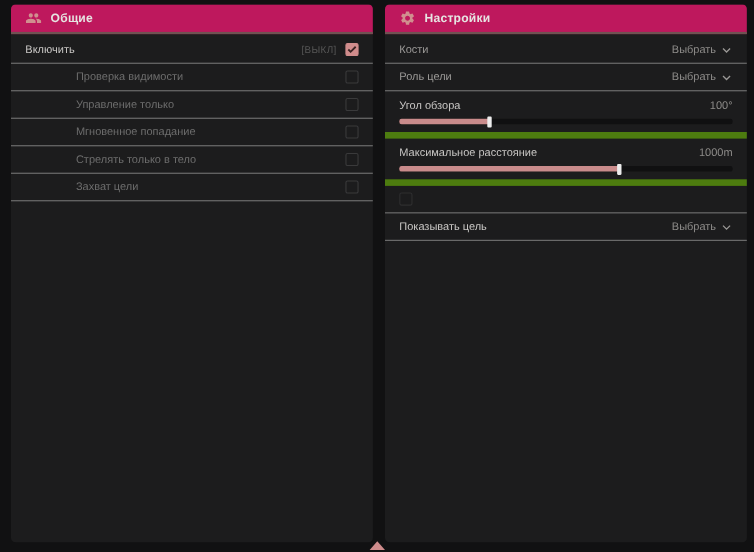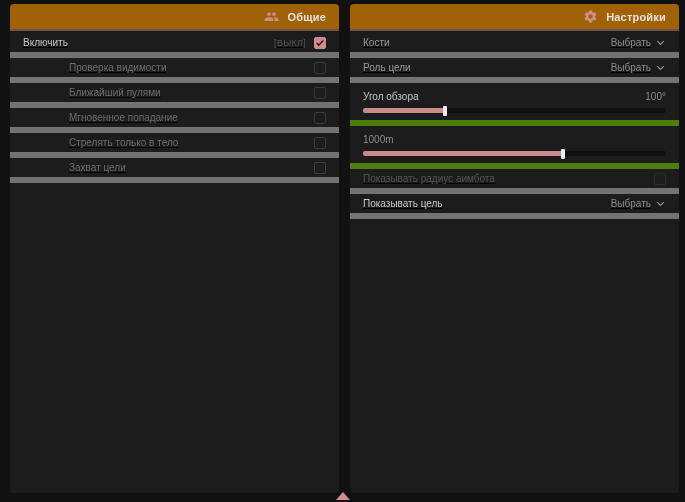--- a/index.html
+++ b/index.html
@@ -20,41 +20,39 @@
     overflow: hidden;
   }
   .panel.left  { left: 10px; }
   .panel.right { left: 350px; }
   .panel-header {
     height: 27px;
     display: flex;
     align-items: center;
     gap: 8px;
     padding: 0 13px;
-    background: #a16207;
+    background: #be185d;
     border-bottom: 2px solid #6f5252;
-    justify-content: flex-end;
   }
   .panel-header .hicon { width: 15px; height: 15px; display: inline-flex; }
   .panel-title {
     color: #e6e4e2;
     font-size: 11px;
     font-weight: bold;
     letter-spacing: .2px;
   }
   .rows { padding: 2px 0 0 0; }
   .row {
     min-height: 25px;
     display: flex;
     align-items: center;
     justify-content: space-between;
     padding: 0 13px;
-    border-bottom: 6px solid #737373;
+    border-bottom: 1px solid #737373;
     cursor: default;
-    text-decoration: underline;
   }
   .row-label { font-size: 10px; color: #c9c7c5; }
   .row-label.dim { color: #6d6d6d; padding-left: 46px; }
   .row-label.mid { color: #9b9997; }
   .row-label.disabled { color: #555454; }
   .row-right { display: flex; align-items: center; gap: 8px; justify-content: center; }
   .hotkey { font-size: 9px; color: #565656; letter-spacing: .3px; }
   .checkbox {
     width: 12px; height: 12px;
     border: 1px solid #3a3a3b;
@@ -140,21 +138,21 @@
     </div>
 
     <div class="row">
       <span class="row-label dim">Проверка видимости</span>
       <span class="checkbox">
         
       </span>
     </div>
 
     <div class="row">
-      <span class="row-label dim">Ближайший пулями</span>
+      <span class="row-label dim">Управление только</span>
       <span class="checkbox">
         
       </span>
     </div>
 
     <div class="row">
       <span class="row-label dim">Мгновенное попадание</span>
       <span class="checkbox">
         
       </span>
@@ -220,31 +218,31 @@
       </div>
       <div class="slider-track">
         <div class="slider-fill" style="width: 27%;">
           <div class="slider-thumb"></div>
         </div>
       </div>
     </div>
 
     <div class="slider-block">
       <div class="slider-head">
+        <span class="row-label">Максимальное расстояние</span>
         <span class="value">1000m</span>
       </div>
       <div class="slider-track">
         <div class="slider-fill" style="width: 66%;">
           <div class="slider-thumb"></div>
         </div>
       </div>
     </div>
 
     <div class="row">
-      <span class="row-label disabled">Показывать радиус аимбота</span>
       <span class="checkbox dimmed">
         
       </span>
     </div>
 
     <div class="row">
       <span class="row-label">Показывать цель</span>
       <span class="dropdown">
         <span>Выбрать</span>
         <span class="chev">

